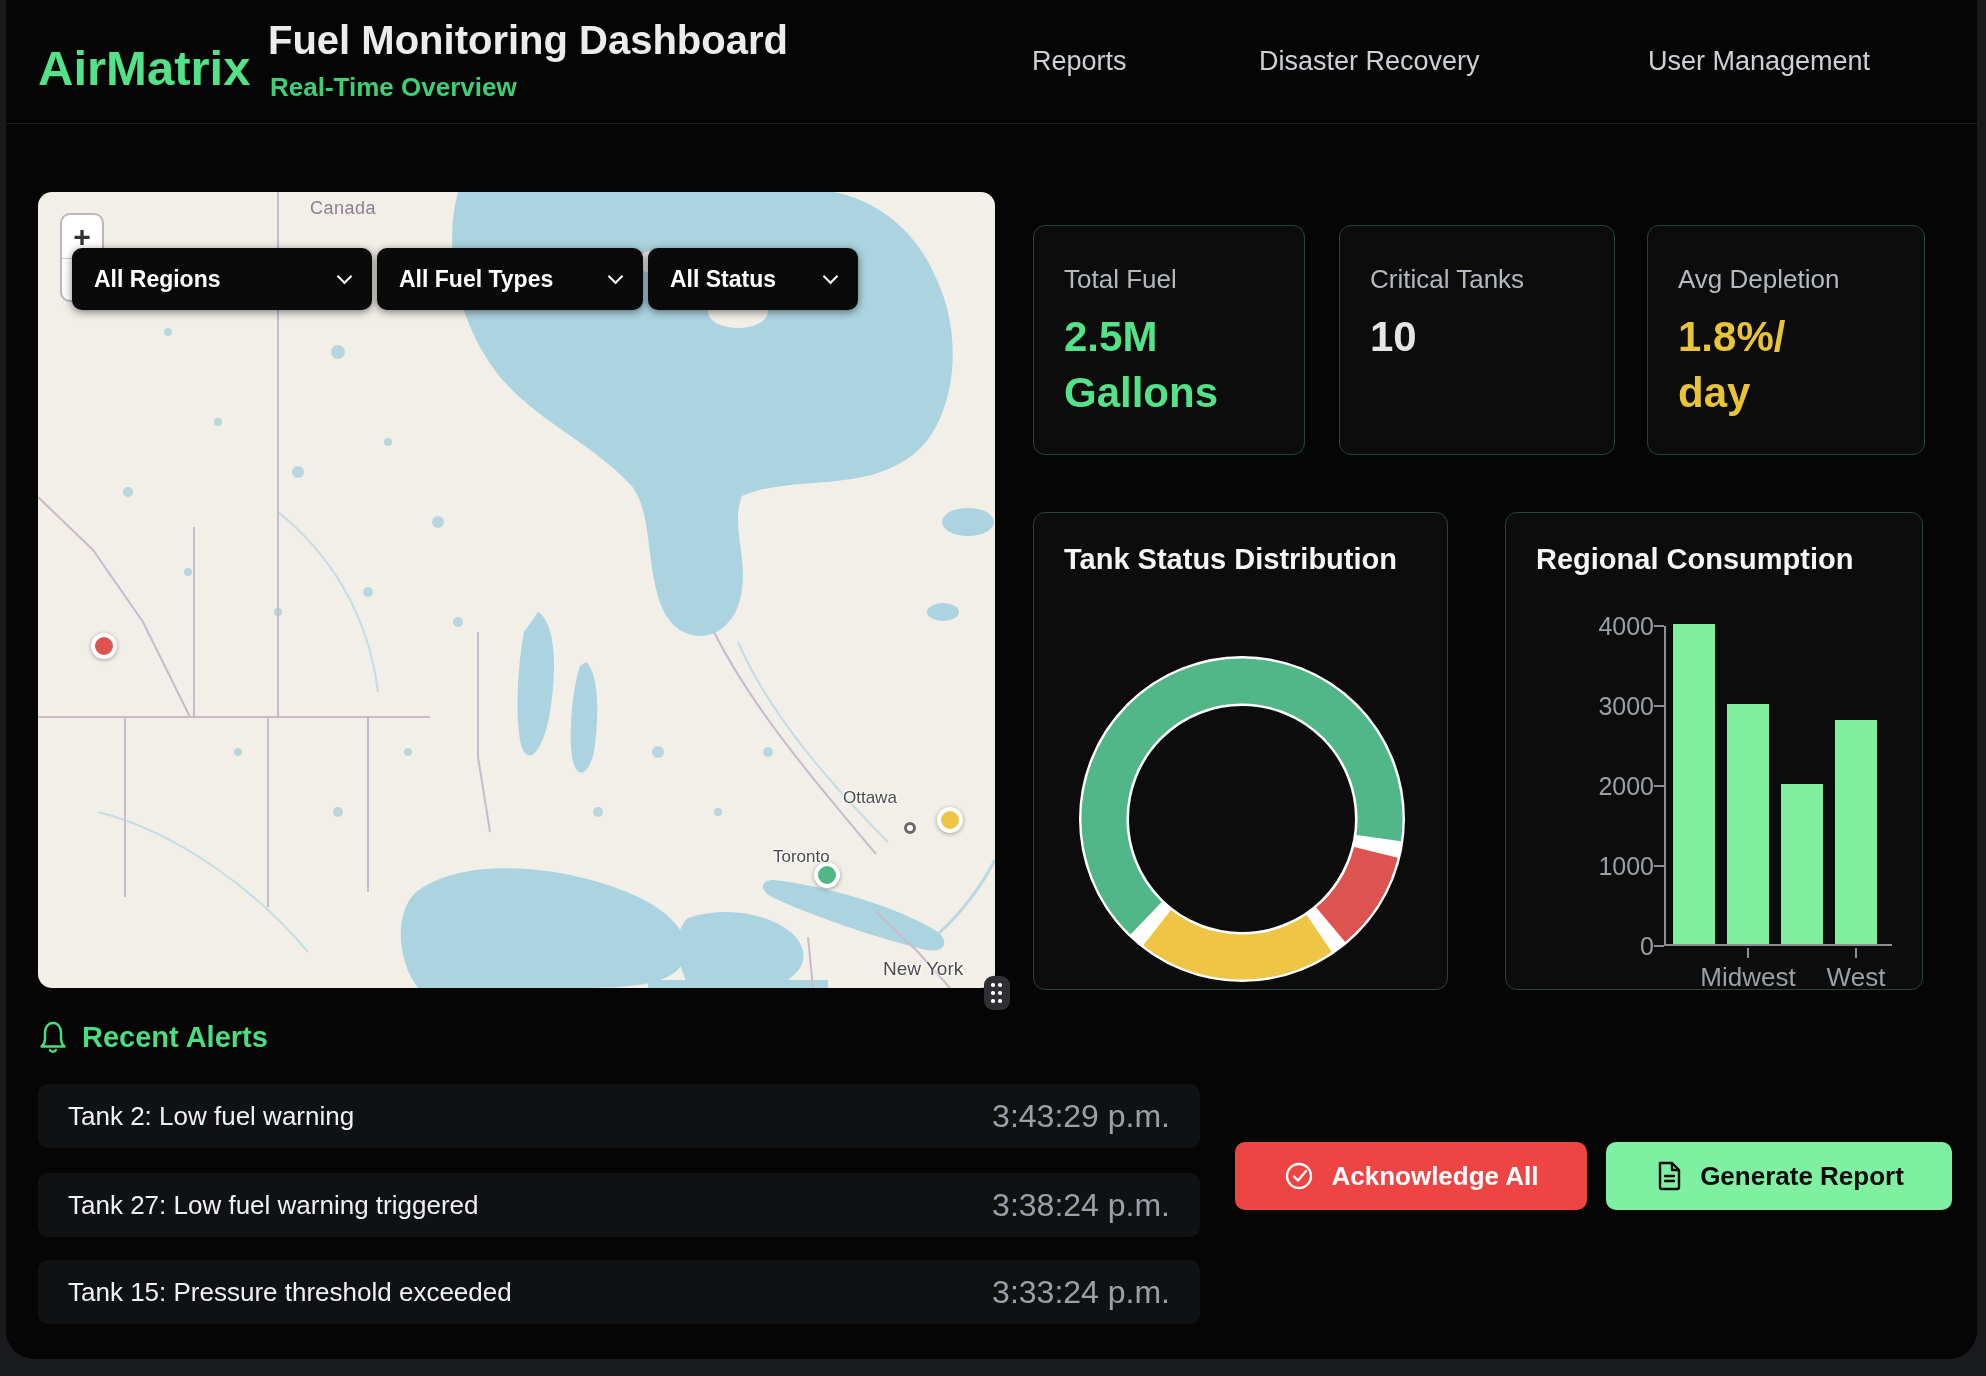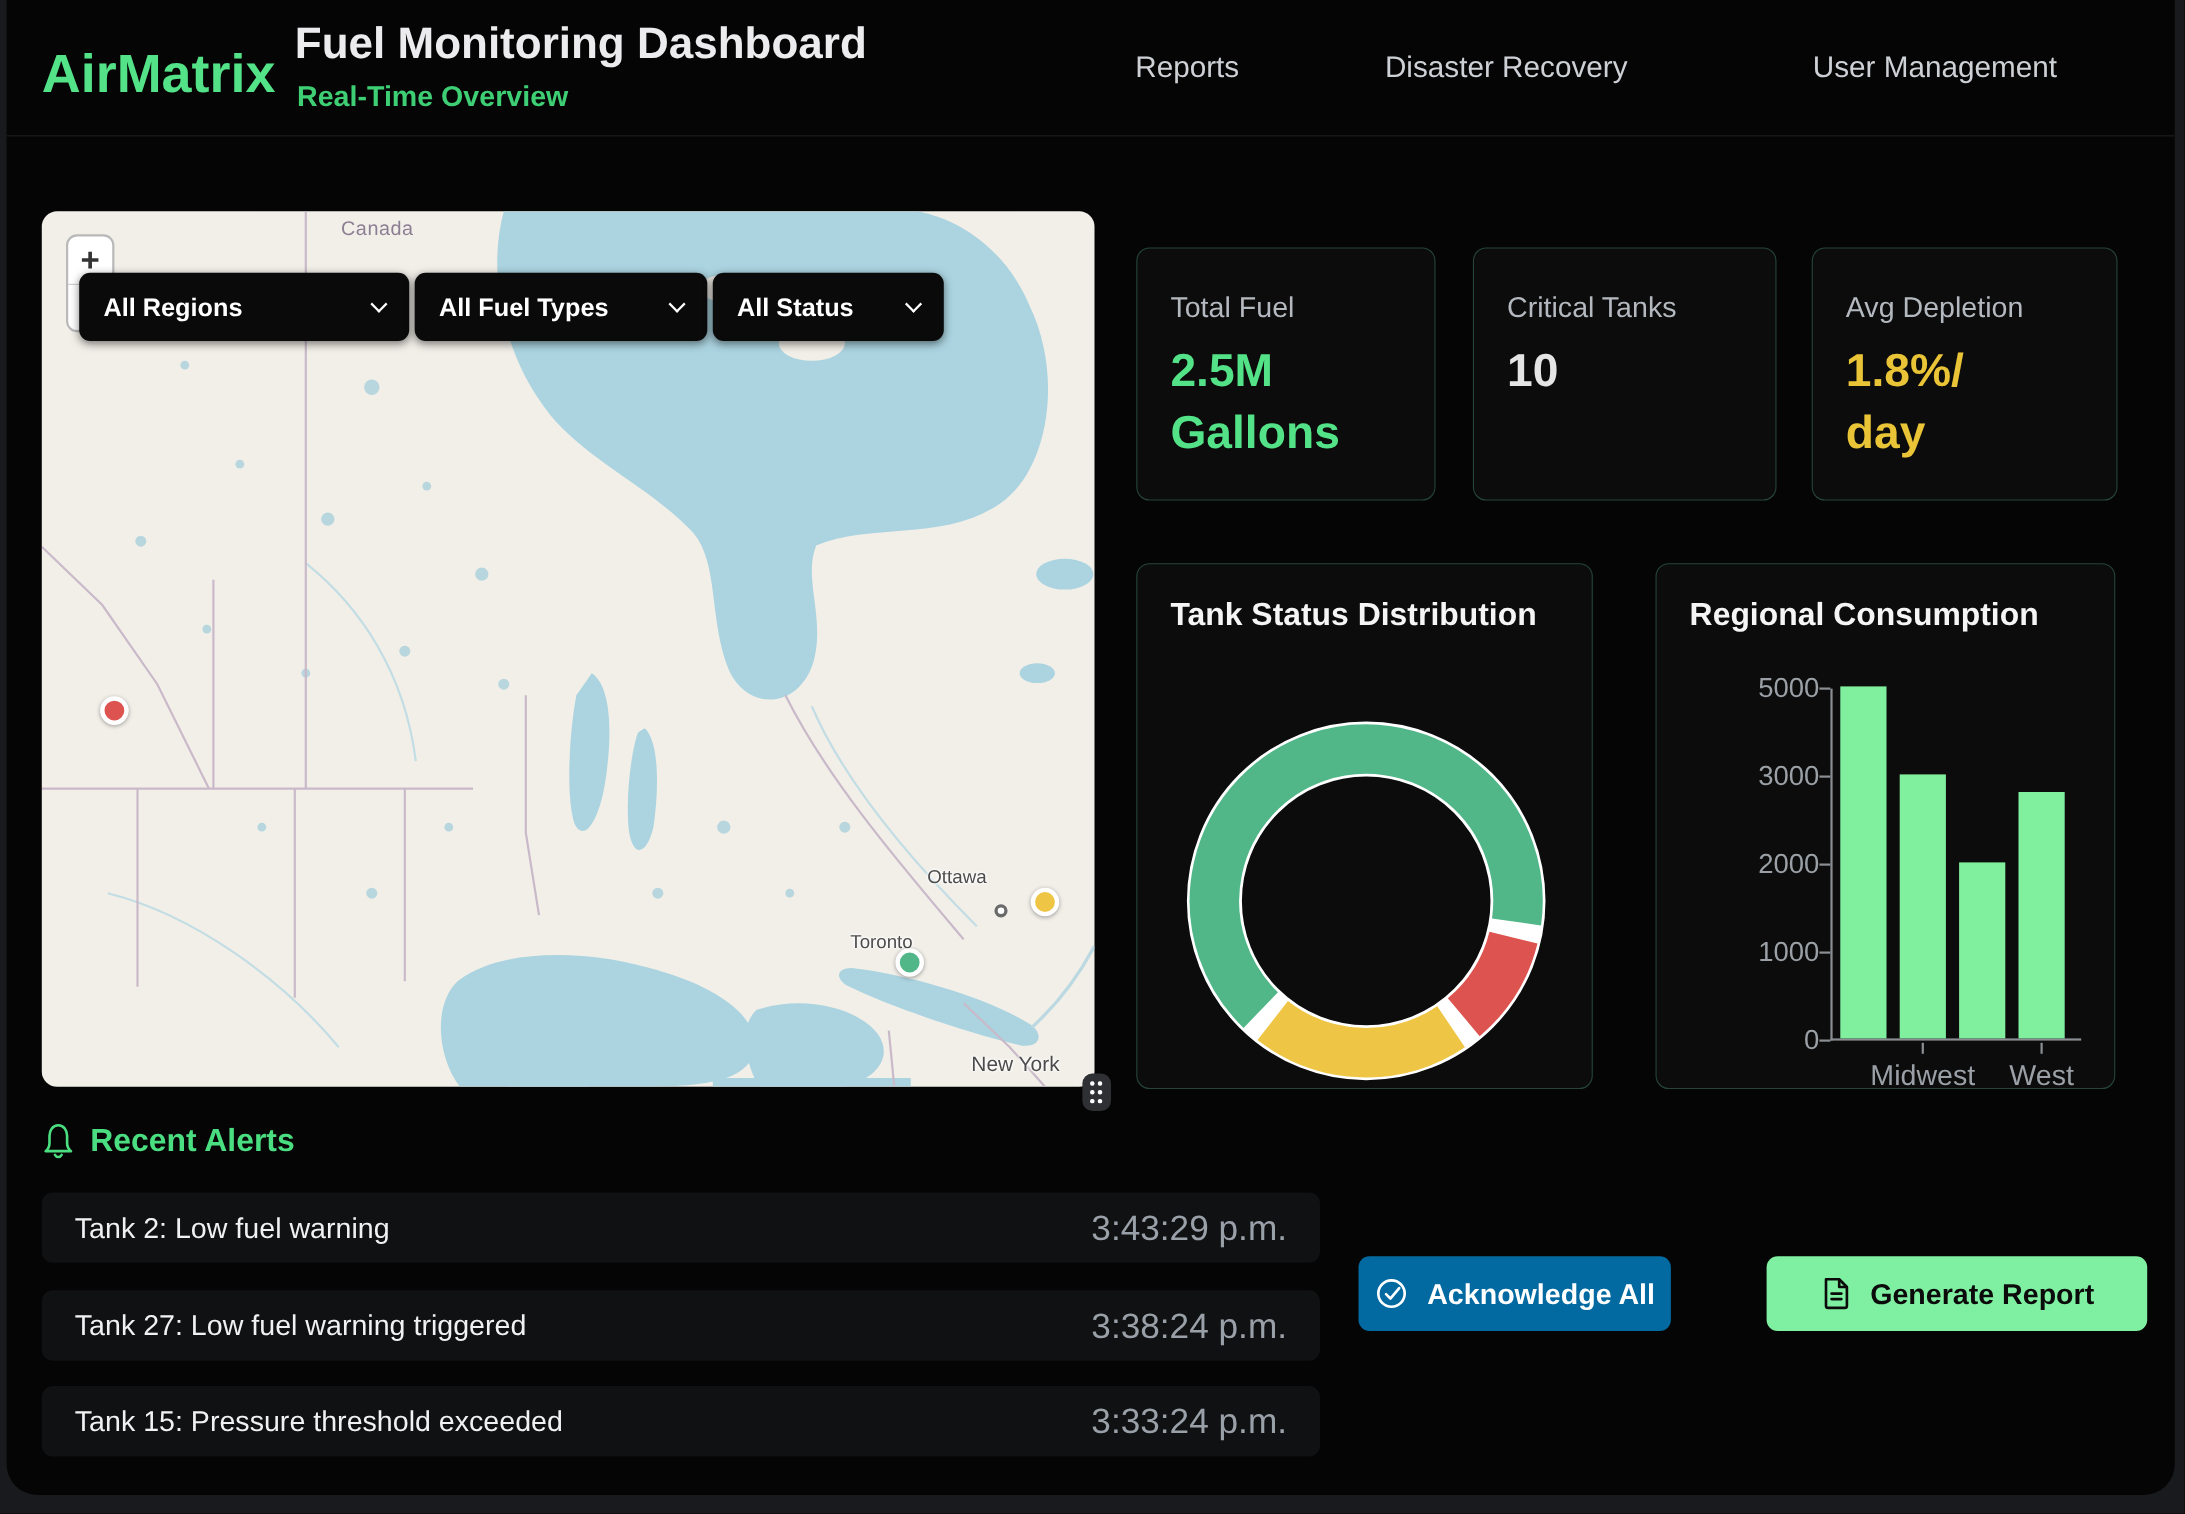--- a/index.html
+++ b/index.html
@@ -81,21 +81,21 @@
   .alert-row { position:absolute; left:32px; width:1162px; height:64px; background:#101113;
                border-radius:10px; display:flex; align-items:center; justify-content:space-between;
                padding:0 30px; cursor:pointer; }
   .ar-0 { top:1084px; } .ar-1 { top:1173px; } .ar-2 { top:1260px; }
   .alert-msg { font-size:26px; color:#f0f1f3; }
   .alert-time { font-size:32px; color:#9aa0a8; }
 
   
   .btn { position:absolute; top:1142px; height:68px; border-radius:10px; display:flex;
          align-items:center; justify-content:center; gap:16px; font-size:26px; font-weight:700; cursor:pointer; }
-  .btn-ack { left:1229px; width:284px; background:#0369a1; color:#fff; }
+  .btn-ack { left:1229px; width:352px; background:#ef4444; color:#fff; }
   .btn-gen { left:1600px; width:346px; background:#7ff0a1; color:#0b0b0b; }
 </style>
 </head>
 <body>
 
 <div class="panel">
 
   <div class="header">
     <div class="logo">AirMatrix</div>
     <div class="title">Fuel Monitoring Dashboard</div>
@@ -240,21 +240,21 @@
         <div class="bar" style="left: 115px; height: 160px; background: rgb(128, 240, 158);"></div>
         <div class="bar" style="left: 169px; height: 224px; background: rgb(128, 240, 158);"></div>
         <div class="ytick-label" style="top: 306px;">0</div>
         <div class="ytick-mark" style="top: 319px; background: rgb(139, 143, 148);"></div>
         <div class="ytick-label" style="top: 226px;">1000</div>
         <div class="ytick-mark" style="top: 239px; background: rgb(139, 143, 148);"></div>
         <div class="ytick-label" style="top: 146px;">2000</div>
         <div class="ytick-mark" style="top: 159px; background: rgb(139, 143, 148);"></div>
         <div class="ytick-label" style="top: 66px;">3000</div>
         <div class="ytick-mark" style="top: 79px; background: rgb(139, 143, 148);"></div>
-        <div class="ytick-label" style="top: -14px;">5000</div>
+        <div class="ytick-label" style="top: -14px;">4000</div>
         <div class="ytick-mark" style="top: -1px; background: rgb(139, 143, 148);"></div>
         <div class="xtick-mark" style="left: 81px; background: rgb(139, 143, 148);"></div>
         <div class="xtick-label" style="left: 2px;">Midwest</div>
         <div class="xtick-mark" style="left: 189px; background: rgb(139, 143, 148);"></div>
         <div class="xtick-label" style="left: 110px;">West</div>
       </div>
   </div>
 
   <div class="alerts-head">
     <svg width="30" height="34" viewBox="0 0 30 34">

